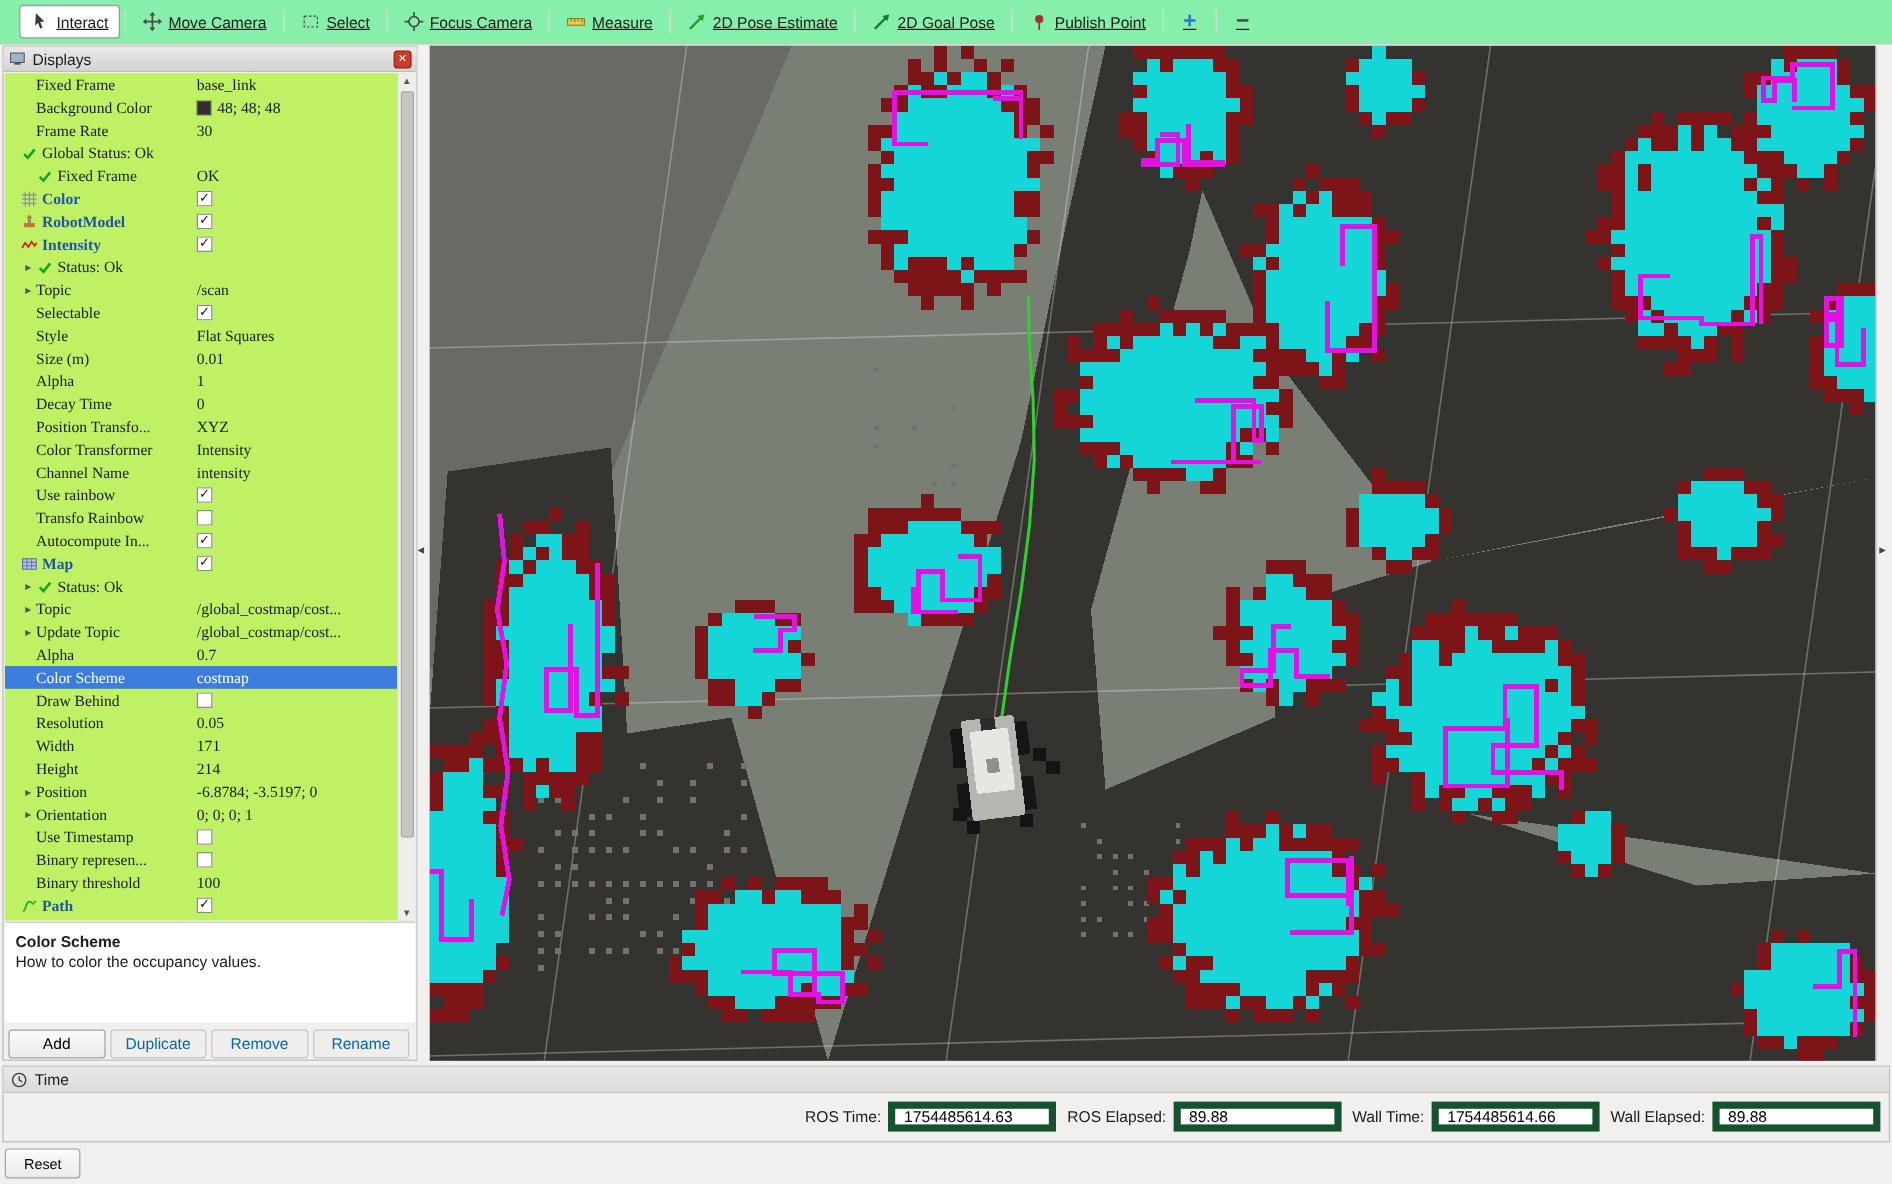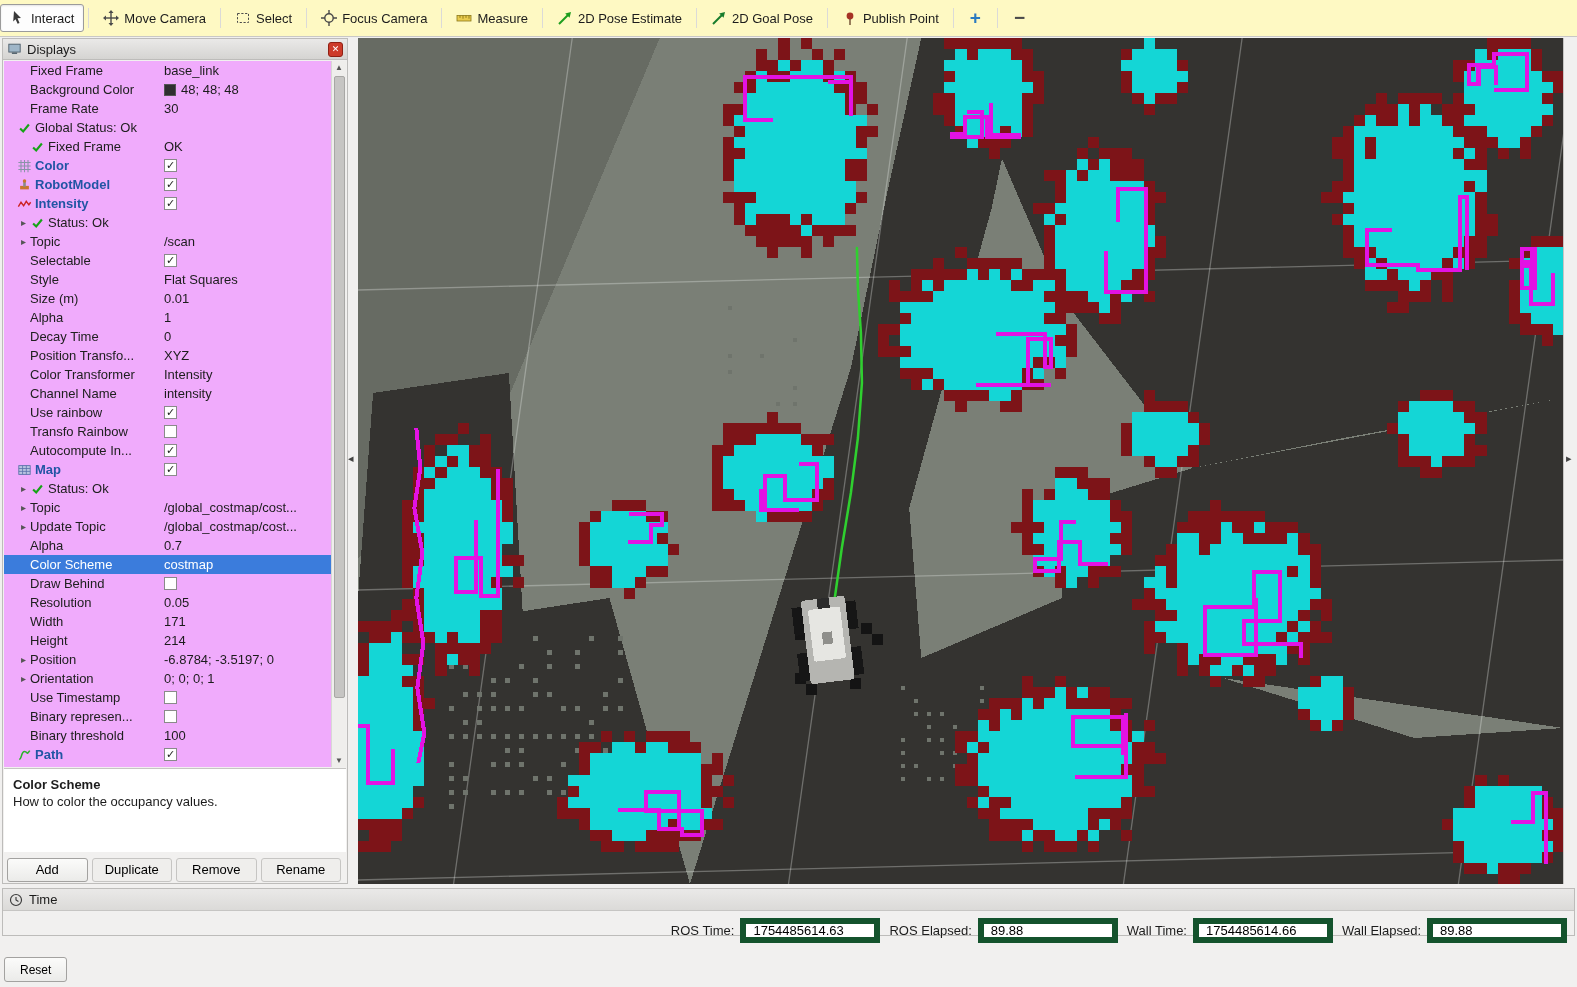--- a/index.html
+++ b/index.html
@@ -5,22 +5,22 @@
   * { margin:0; padding:0; box-sizing:border-box; }
   html,body { width:1577px; height:987px; }
   body {
     position:relative; overflow:hidden;
     font-family:"Liberation Sans", sans-serif; font-size:13px; color:#1c1c1c;
     background:#f1f0ef;
   }
   
   .toolbar {
     position:absolute; left:0; top:0; width:1577px; height:37px;
-    background:#fef9c3; border-bottom:1px solid #c9c8c6;
-    display:flex; align-items:center; padding:0 0; gap:1px;
+    background:#86efac; border-bottom:1px solid #c9c8c6;
+    display:flex; align-items:center; padding:0 16px; gap:1px;text-decoration:underline;
   }
   .tool {
     display:flex; align-items:center; gap:5px; height:28px; padding:0 9px;
     border:1px solid transparent; border-radius:3px; white-space:nowrap; cursor:default;
   }
   .tool.active { background:#fdfdfd; border-color:#9b9b9b; box-shadow:inset 0 1px 2px rgba(0,0,0,.10); }
   .tsep { width:1px; height:20px; background:#dbdad8; margin:0 3px; flex:none; }
   .ticon { width:16px; height:16px; flex:none; display:inline-block; }
   .ticon svg { width:100%; height:100%; display:block; }
   .plusbtn { color:#2a7ac0; font-size:19px; font-weight:bold; padding:0 11px; }
@@ -36,21 +36,21 @@
     border-bottom:1px solid #bdbcba; display:flex; align-items:center; gap:5px; padding:0 4px;
   }
   .ptitle .ticon { width:15px; height:14px; }
   .close-btn {
     margin-left:auto; width:15px; height:15px; border-radius:3px;
     background:#cd3b2a; border:1px solid #8f2014; color:#fff;
     font-size:9px; line-height:13px; text-align:center; cursor:default;
   }
   .tree {
     position:absolute; left:1px; right:1px; top:22px; height:706px;
-    background:#f0abfc; overflow:hidden;
+    background:#bef264; overflow:hidden;font-family:Liberation Serif, serif;
   }
   .tree-rows { position:absolute; left:0; top:0; right:15px; }
   .row { display:flex; height:19px; align-items:center; }
   .row.sel { background:#3b7cdc; color:#fff; }
   .row.sel .nm, .row.sel .val-text { color:#fff; }
   .cell-name { width:157px; flex:none; display:flex; align-items:center; white-space:nowrap; overflow:hidden; }
   .cell-val  { flex:1; display:flex; align-items:center; white-space:nowrap; overflow:hidden; padding-left:3px; }
   .ind { flex:none; display:inline-block; }
   .gut { width:13px; flex:none; color:#555; font-size:10px; text-align:center; }
   .ticon14 { width:15px; height:14px; margin-right:3px; flex:none; display:inline-block; }
@@ -72,35 +72,35 @@
   .help {
     position:absolute; left:1px; right:1px; top:729px; height:84px;
     background:#fff; border-top:1px solid #c6c5c3; padding:7px 9px; line-height:17px;
   }
   .help .ht { font-weight:bold; }
   .btnrow { position:absolute; left:4px; right:6px; top:819px; height:24px; display:flex; gap:4px; }
   .btn {
     flex:1; border:1px solid #a3a2a0; border-radius:3px;
     background:linear-gradient(#fbfbfa,#ebebe9); font-size:13px; text-align:center; line-height:22px;
   }
-  .btn.disabled { color:#000000; border-color:#c6c5c3; background:#efeeec; }
+  .btn.disabled { color:#0369a1; border-color:#c6c5c3; background:#efeeec; }
 
   
   .vsplit { position:absolute; left:348px; top:38px; width:10px; height:846px; background:#f1f0ef; }
   .vsplit .arr { position:absolute; left:0px; top:414px; font-size:11px; color:#444; }
   .rightstrip { position:absolute; left:1563px; top:38px; width:14px; height:846px; background:#f1f0ef; border-left:1px solid #c6c5c3; }
   .rightstrip .arr { position:absolute; left:2px; top:414px; font-size:11px; color:#444; }
 
   
   .map { position:absolute; left:358px; top:38px; width:1205px; height:846px; background:#7a7f76; overflow:hidden; }
   .map svg { width:100%; height:100%; display:block; }
 
   
   .timepanel {
-    position:absolute; left:2px; top:888px; width:1573px; height:48px;
+    position:absolute; left:2px; top:888px; width:1573px; height:64px;
     background:#f1f0ef; border:1px solid #bdbcba;
   }
   .ttitle {
     height:22px; display:flex; align-items:center; gap:6px; padding:0 6px;
     background:linear-gradient(#eae9e8,#dbdad8); border-bottom:1px solid #c6c5c3;
   }
   .trow { display:flex; align-items:center; gap:9px; padding:7px 7px;justify-content:flex-end; }
   .tfield { display:flex; align-items:center; gap:6px; }
   .tinput {
     height:25px; border:6px solid #14532d; background:#fff; padding:0 7px;

